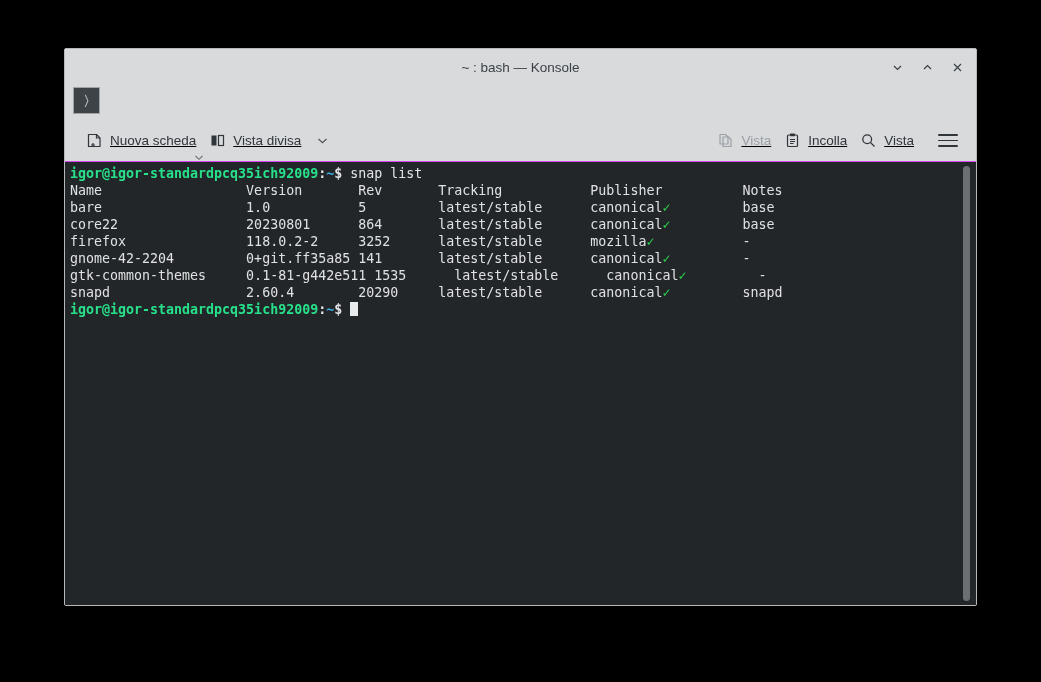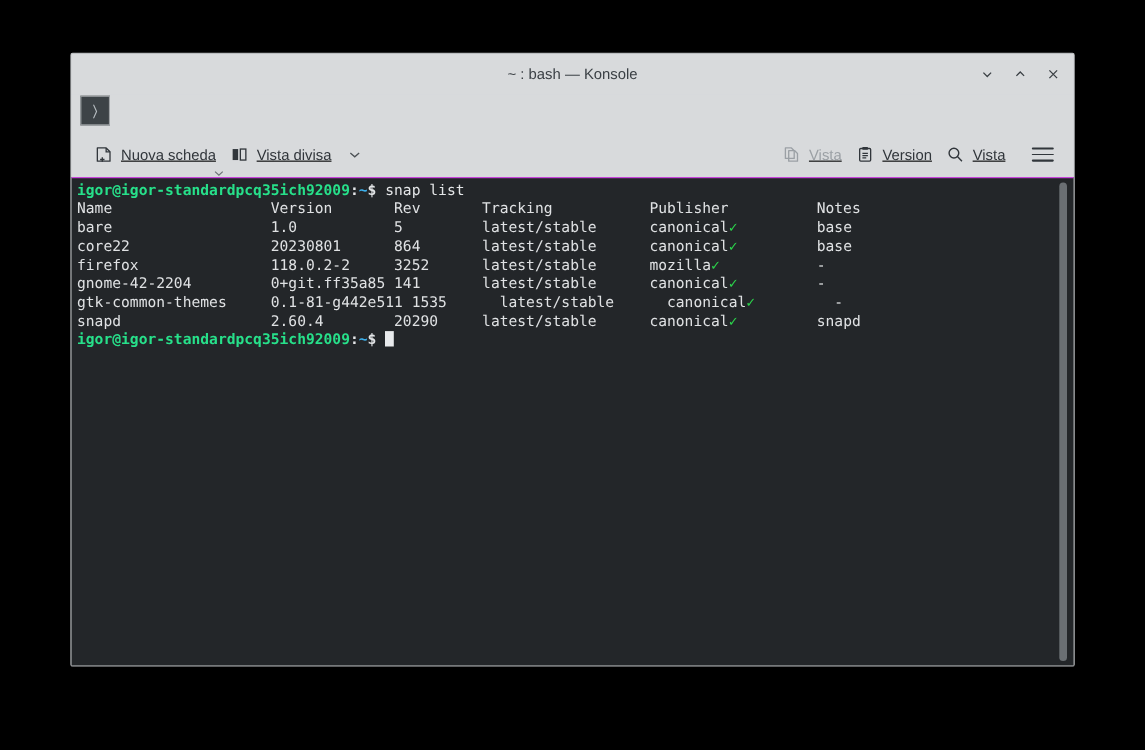--- a/index.html
+++ b/index.html
@@ -284,21 +284,21 @@
       </div>
 
       <div class="tb-item">
         <span class="ic">
           <svg width="17" height="17" viewBox="0 0 17 17">
             <rect x="3.5" y="3" width="10" height="11.5" rx="1" fill="none" stroke="#31363b" stroke-width="1.2"></rect>
             <rect x="6" y="1.6" width="5" height="2.6" rx="0.6" fill="#31363b"></rect>
             <path d="M6 7.5 H11 M6 9.5 H11 M6 11.5 H9.5" fill="none" stroke="#31363b" stroke-width="1.1"></path>
           </svg>
         </span>
-        <span>Version</span>
+        <span>Incolla</span>
       </div>
 
       <div class="tb-item">
         <span class="ic">
           <svg width="17" height="17" viewBox="0 0 17 17">
             <circle cx="7.2" cy="7.2" r="4.4" fill="none" stroke="#31363b" stroke-width="1.3"></circle>
             <path d="M10.6 10.6 L14.5 14.5" fill="none" stroke="#31363b" stroke-width="1.3"></path>
           </svg>
         </span>
         <span>Vista</span>

